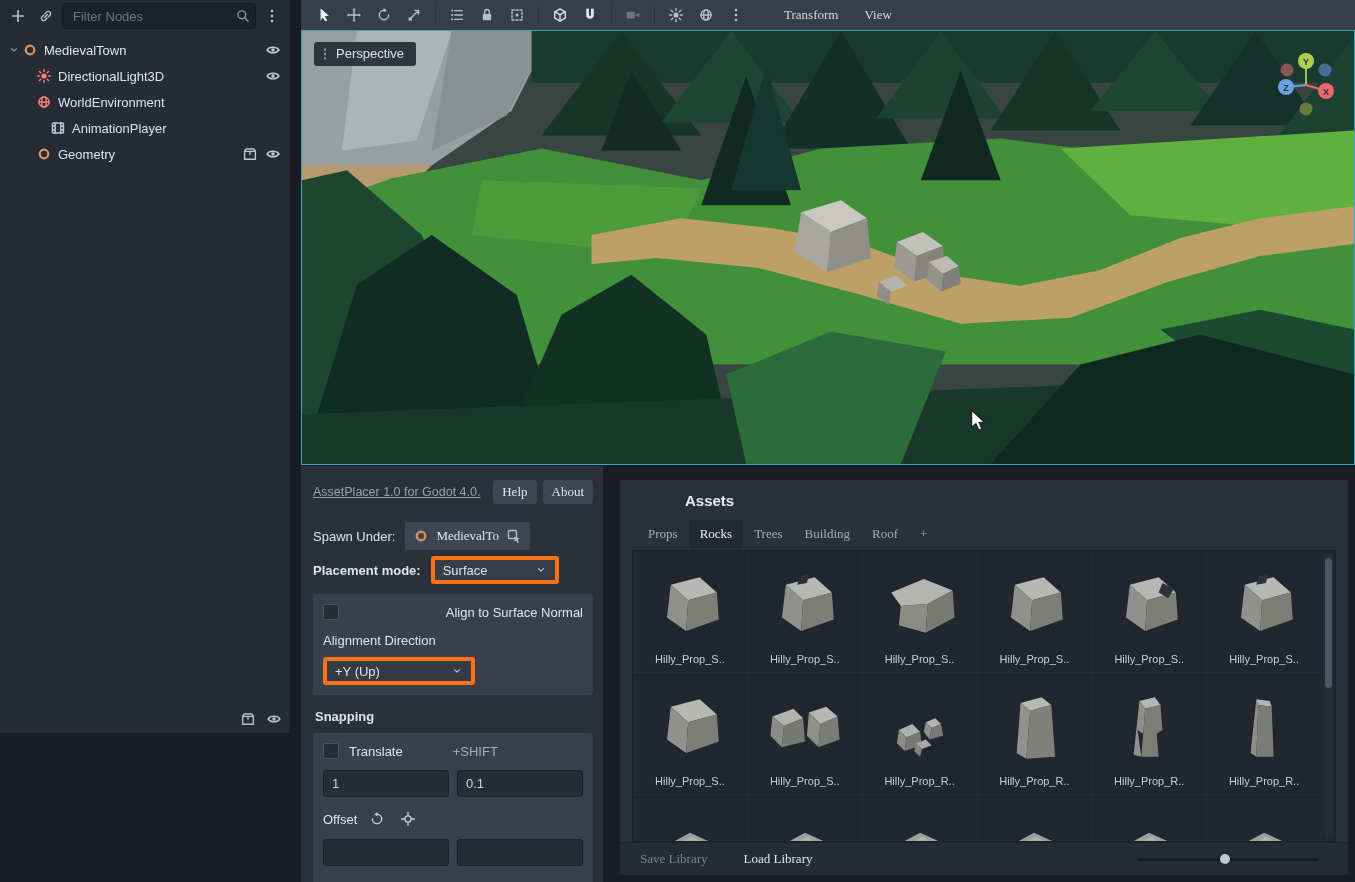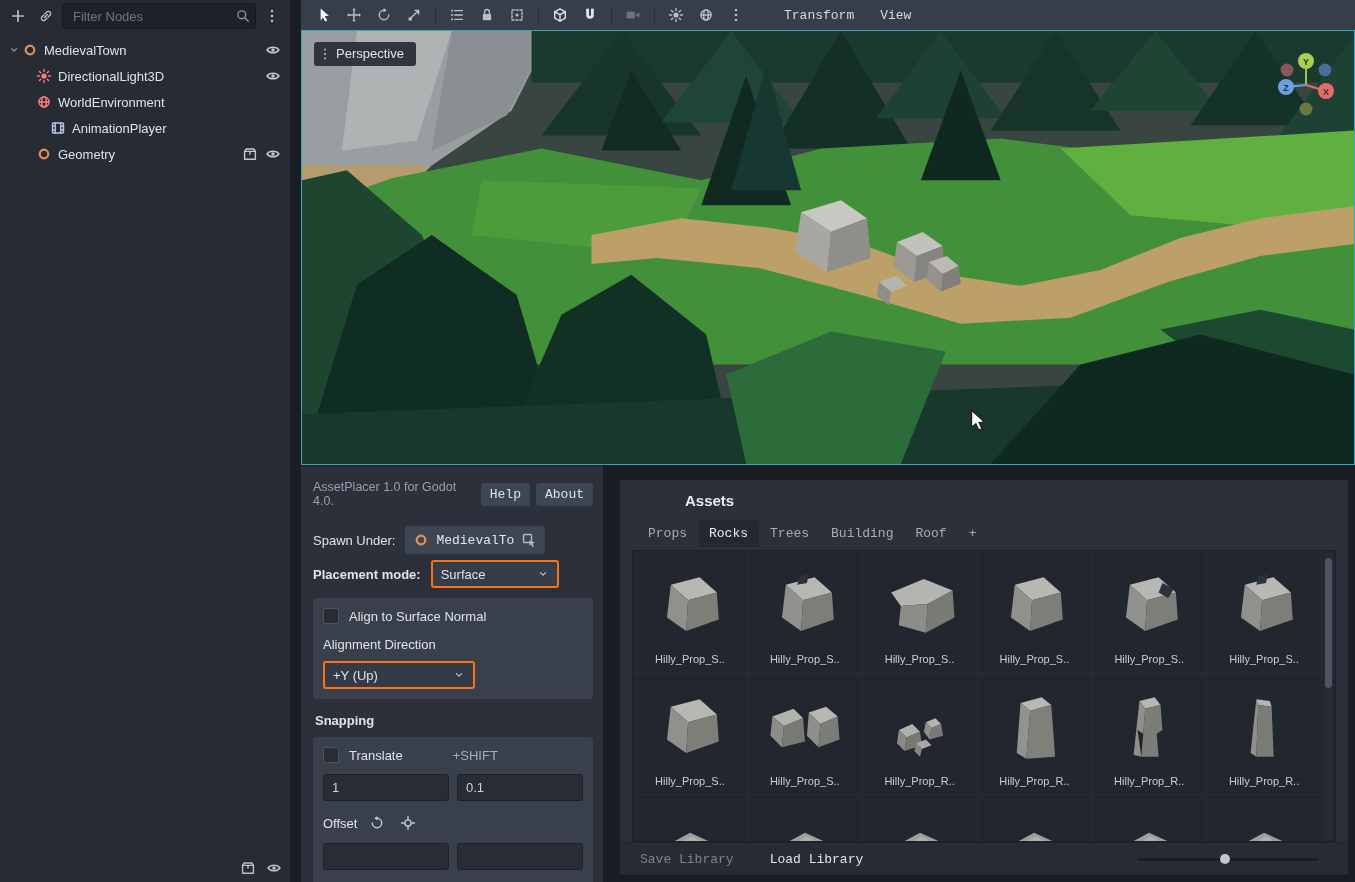--- a/index.html
+++ b/index.html
@@ -1,24 +1,24 @@
 <!DOCTYPE html>
 <html><head>
 <meta charset="utf-8">
 <style>
   html,body{margin:0;padding:0;background:#14171c;}
   #app{position:relative;width:1355px;height:882px;background:#1a1e24;overflow:hidden;
        font-family:"Liberation Sans",sans-serif;font-size:13px;color:#dfe3e9;}
-  button{font-family:Liberation Mono, monospace;cursor:default;}
+  button{font-family:Liberation Serif, serif;cursor:default;}
   .ic{width:16px;height:16px;display:block;}
   .ic .s{fill:none;stroke:currentColor;stroke-width:1.4;stroke-linecap:round;stroke-linejoin:round;}
   .ic .f{fill:currentColor;stroke:none;}
 
   
-  .scene-dock{position:absolute;left:0;top:0;width:290px;height:882px;background:#262b34;}
+  .scene-dock{position:absolute;left:0;top:0;width:290px;height:733px;background:#262b34;}
   .dock-toolbar{height:32px;display:flex;align-items:center;gap:4px;padding:0 6px;}
   .iconbtn{width:24px;height:24px;display:inline-flex;align-items:center;justify-content:center;
            background:none;border:none;color:#b9bfc9;padding:0;flex:none;}
   .filter-box{flex:1;height:24px;background:#1d2129;border:1px solid #161a20;border-radius:3px;
               display:flex;align-items:center;padding:0 4px 0 8px;min-width:0;}
   .filter-box input{flex:1;background:none;border:none;outline:none;color:#cfd4db;
                     font:13px "Liberation Sans",sans-serif;min-width:0;}
   .filter-box input::placeholder{color:#6e7582;}
   .s-icon{color:#8d939e;flex:none;}
   .tree{padding-top:5px;}
@@ -55,37 +55,37 @@
   .chip-dots .ic{width:14px;height:14px;}
   .gizmo{position:absolute;right:10px;top:16px;width:76px;height:76px;}
   .gz{font:bold 9px "Liberation Sans",sans-serif;fill:#2b333d;text-anchor:middle;}
   .mouse-cursor{position:absolute;left:668px;top:378px;width:20px;height:24px;}
 
   
   .placer{position:absolute;left:301px;top:466px;width:302px;height:416px;background:#2b303b;
           box-sizing:border-box;padding:14px 10px 0 12px;overflow:hidden;}
   .row{display:flex;align-items:center;}
   .placer-head{display:flex;align-items:center;gap:6px;margin-bottom:18px;}
-  .placer-title{color:#99a0ab;font-size:12.5px;flex:1;}
+  .placer-title{color:#99a0ab;font-size:12.5px;flex:1;text-decoration:underline;}
   .btn{background:#3f4653;border:none;border-radius:3px;color:#dde1e8;font-size:13px;padding:4px 9px;}
   .spawn-row{margin-bottom:6px;}
   .spawn-row .lbl{margin-right:10px;}
   .spawn-btn{display:flex;align-items:center;gap:6px;background:#3f4653;border:none;border-radius:3px;
              color:#e2e6ec;font-size:13px;padding:4px 7px;height:28px;box-sizing:border-box;}
   .spawn-btn .nicon{margin-right:0;}
   .mode-row{margin-bottom:10px;}
   .bold{font-weight:bold;}
-  .dropdown{background:#363c48;border:2px solid #f97316;border-radius:3px;height:28px;display:flex;
+  .dropdown{background:#363c48;border:4px solid #f97316;border-radius:3px;height:28px;display:flex;
             align-items:center;justify-content:space-between;padding:0 8px;box-sizing:border-box;}
   .dd-surface{width:128px;margin-left:10px;}
   .chev{color:#c3c9d3;width:12px;height:12px;display:inline-flex;}
   .chev .ic{width:12px;height:12px;}
   .groupbox{background:#3a404b;border-radius:3px;padding:10px;margin-bottom:14px;}
   .checkbox{width:14px;height:14px;background:#272c35;border:1px solid #4b5261;border-radius:2px;flex:none;}
-  .align-row{gap:10px;margin-bottom:13px;}
+  .align-row{gap:10px;margin-bottom:13px;justify-content:space-between;}
   .align-dir-lbl{display:block;margin:0 0 9px 0;}
   .dd-ydir{width:152px;background:#343a46;}
   .section-h{font-weight:bold;margin:2px 2px 9px 2px;}
   .translate-row{gap:10px;margin-bottom:11px;}
   .shift{color:#a6adb8;margin-left:40px;}
   .inputs-row{gap:8px;margin-bottom:11px;}
   .tin{flex:1;height:27px;background:#272c35;border:1px solid #1c2028;border-radius:3px;color:#ced3da;
        font:13px "Liberation Sans",sans-serif;padding:0 8px;box-sizing:border-box;min-width:0;outline:none;}
   .offset-row{gap:9px;margin-bottom:9px;}
   .offico{width:22px;height:22px;color:#c6cbd4;}

